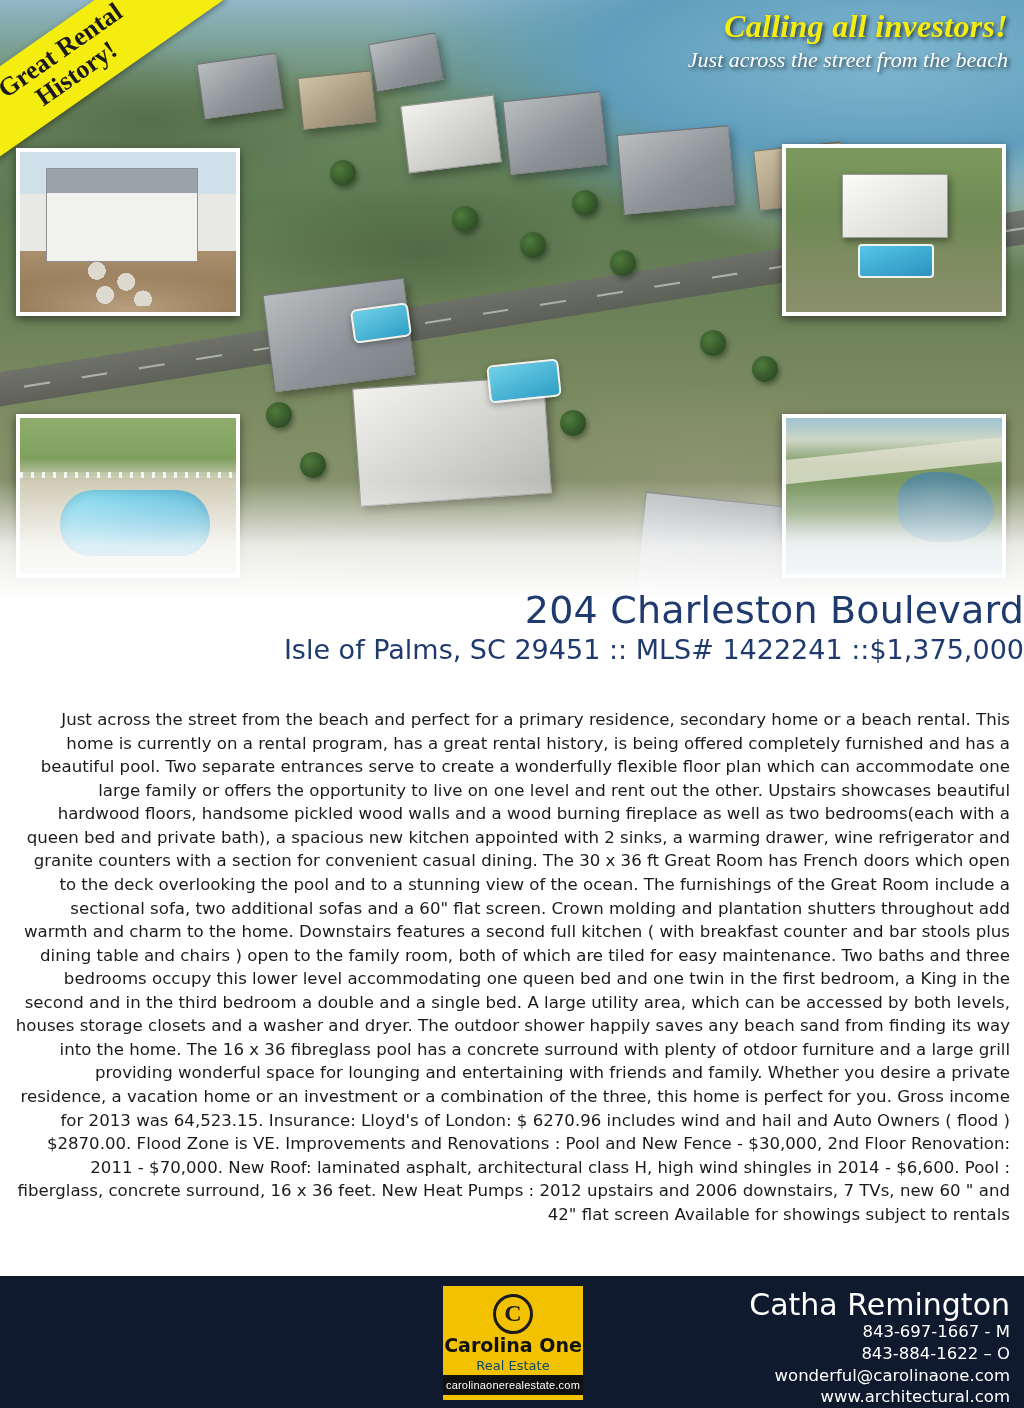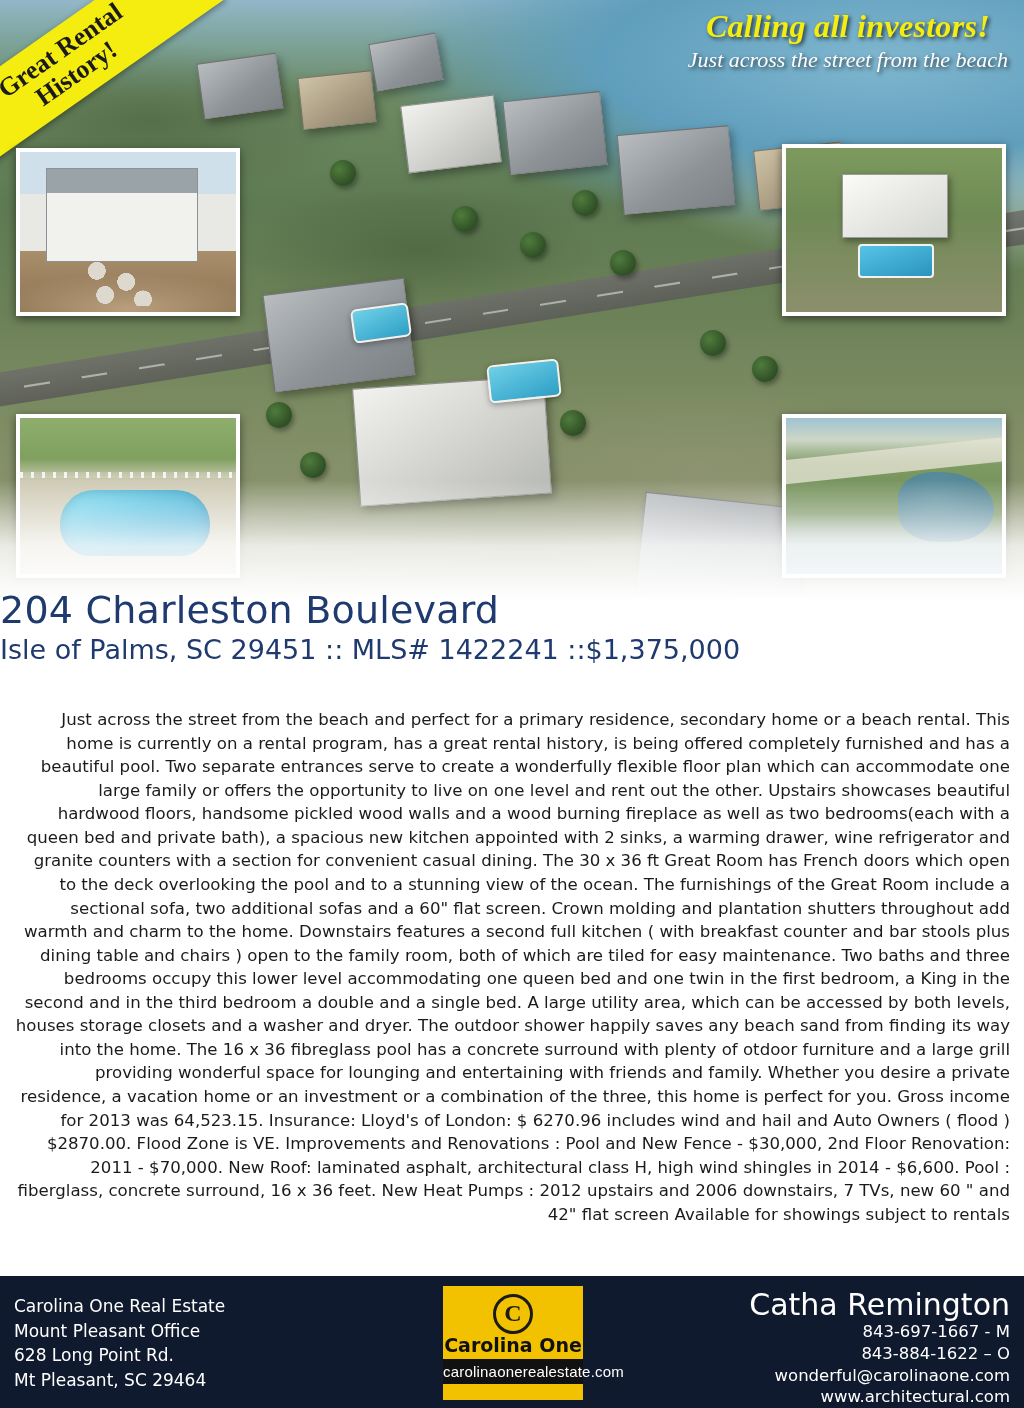--- a/index.html
+++ b/index.html
@@ -106,21 +106,21 @@
     font-size: 26px;
     line-height: 1.08;
     color: #1a1a1a;
   }
 
   
   .hero-head {
     position: absolute;
     right: 16px;
     top: 8px;
-    text-align: center;
+    text-align: right;
   }
   .hero-head .l1 {
     font-family: "Liberation Serif", serif;
     font-weight: bold;
     font-style: italic;
     font-size: 32px;
     color: #f5ec10;
     text-shadow: 2px 2px 4px rgba(0,0,0,.7);
     letter-spacing: .3px;
   }
@@ -240,21 +240,21 @@
     left: 0; right: 0; bottom: 0;
     height: 120px;
     background: linear-gradient(180deg, rgba(255,255,255,0) 0%, rgba(255,255,255,.82) 55%, #ffffff 100%);
   }
 
   
   .title-wrap {
     position: absolute;
     left: 0; right: 0;
     top: 588px;
-    text-align: left;
+    text-align: right;
   }
   .addr {
     font-family: "DejaVu Sans", sans-serif;
     font-size: 38px;
     color: #1f3a6e;
     letter-spacing: .2px;
   }
   .subaddr {
     font-family: "DejaVu Sans", sans-serif;
     font-size: 27px;
@@ -316,24 +316,24 @@
     line-height: 1.05;
   }
   .footer-logo .l-sub {
     font-family: "DejaVu Sans", sans-serif;
     font-size: 13px;
     color: #0c4a6e;
     margin-top: 2px;
   }
   .footer-logo .l-url {
     position: absolute;
-    left: 0; right: 0; bottom: 16px;
+    left: 0; right: 0; bottom: 5px;
     background: #111;
     color: #fff;
-    font-size: 15px;
+    font-size: 11px;
     padding: 4px 0;
     letter-spacing: .2px;
   }
   .footer-right {
     position: absolute;
     right: 14px; top: 12px;
     text-align: right;
   }
   .agent-name {
     font-family: "DejaVu Sans", sans-serif;
@@ -404,26 +404,20 @@
 </div>
 
 <div class="title-wrap">
   <div class="addr">204 Charleston Boulevard</div>
   <div class="subaddr">Isle of Palms, SC 29451 :: MLS# 1422241 ::$1,375,000</div>
 </div>
 
 <div class="desc">Just across the street from the beach and perfect for a primary residence, secondary home or a beach rental. This home is currently on a rental program, has a great rental history, is being offered completely furnished and has a beautiful pool. Two separate entrances serve to create a wonderfully flexible floor plan which can accommodate one large family or offers the opportunity to live on one level and rent out the other. Upstairs showcases beautiful hardwood floors, handsome pickled wood walls and a wood burning fireplace as well as two bedrooms(each with a queen bed and private bath), a spacious new kitchen appointed with 2 sinks, a warming drawer, wine refrigerator and granite counters with a section for convenient casual dining. The 30 x 36 ft Great Room has French doors which open to the deck overlooking the pool and to a stunning view of the ocean. The furnishings of the Great Room include a sectional sofa, two additional sofas and a 60" flat screen. Crown molding and plantation shutters throughout add warmth and charm to the home. Downstairs features a second full kitchen ( with breakfast counter and bar stools plus dining table and chairs ) open to the family room, both of which are tiled for easy maintenance. Two baths and three bedrooms occupy this lower level accommodating one queen bed and one twin in the first bedroom, a King in the second and in the third bedroom a double and a single bed. A large utility area, which can be accessed by both levels, houses storage closets and a washer and dryer. The outdoor shower happily saves any beach sand from finding its way into the home. The 16 x 36 fibreglass pool has a concrete surround with plenty of otdoor furniture and a large grill providing wonderful space for lounging and entertaining with friends and family. Whether you desire a private residence, a vacation home or an investment or a combination of the three, this home is perfect for you. Gross income for 2013 was 64,523.15. Insurance: Lloyd's of London: $ 6270.96 includes wind and hail and Auto Owners ( flood ) $2870.00. Flood Zone is VE. Improvements and Renovations : Pool and New Fence - $30,000, 2nd Floor Renovation: 2011 - $70,000. New Roof: laminated asphalt, architectural class H, high wind shingles in 2014 - $6,600. Pool : fiberglass, concrete surround, 16 x 36 feet. New Heat Pumps : 2012 upstairs and 2006 downstairs, 7 TVs, new 60 " and 42" flat screen Available for showings subject to rentals</div>
 
 <div class="footer">
-  <div class="footer-left">
-    <div>Carolina One Real Estate</div>
-    <div>Mount Pleasant Office</div>
-    <div>628 Long Point Rd.</div>
-    <div>Mt Pleasant, SC 29464</div>
-  </div>
 
   <div class="footer-logo">
     <div class="cmark">C</div>
     <div class="l-main">Carolina One</div>
     <div class="l-sub">Real Estate</div>
     <div class="l-url">carolinaonerealestate.com</div>
   </div>
 
   <div class="footer-right">
     <div class="agent-name">Catha Remington</div>

